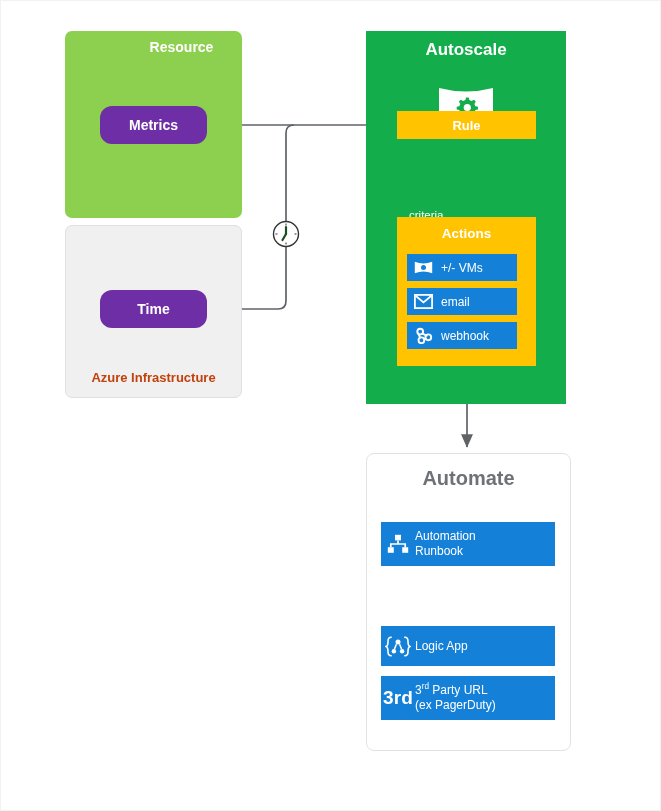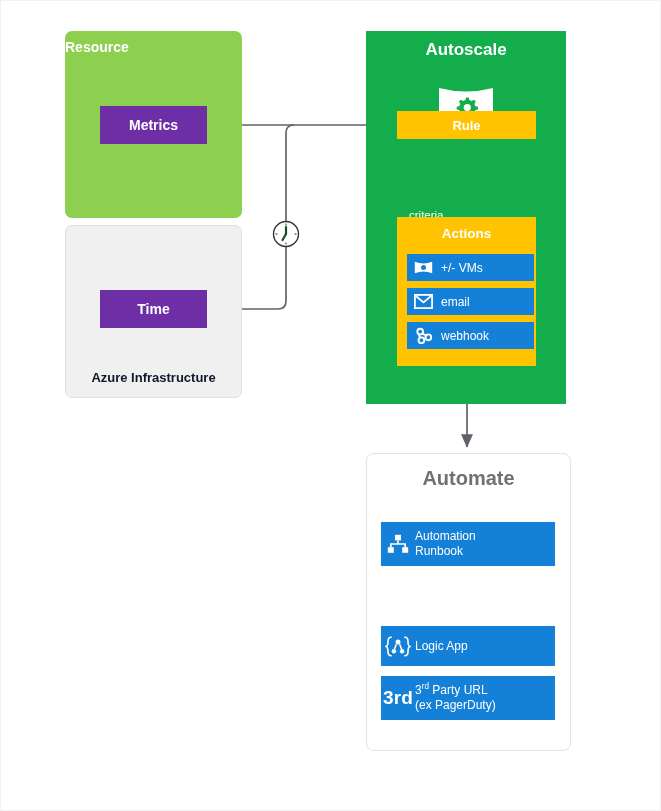--- a/index.html
+++ b/index.html
@@ -26,46 +26,49 @@
   .node { position: absolute; box-sizing: border-box; }
 
   
   .panel-resource {
     left: 64px; top: 30px; width: 177px; height: 187px;
     background: #8DCF4E;
     border-radius: 7px;
   }
   .panel-resource .panel-title {
     position: absolute; top: 8px; left: 0; width: 100%;
+    text-align: center;
     color: #ffffff;
     font-size: 14px;
     font-weight: bold;
+    padding-left: 28px;
   }
   .panel-infra {
     left: 64px; top: 224px; width: 177px; height: 173px;
     background: #F0F0F0;
     border: 1px solid #E0E0E0;
     border-radius: 7px;
   }
   .panel-infra .panel-title {
     position: absolute; bottom: 12px; left: 0; width: 100%;
     text-align: center;
-    color: #0f172a;
+    color: #c2410c;
     font-size: 13px;
     font-weight: bold;
   }
 
   .chip-purple {
     background: #6E2FA6;
     color: #ffffff;
     font-size: 14px;
     font-weight: bold;
     display: flex;
     align-items: center;
     justify-content: center;
+    border-radius: 12px;
   }
   .chip-metrics { left: 99px; top: 105px; width: 107px; height: 38px; }
   .chip-time    { left: 99px; top: 289px; width: 107px; height: 38px; }
 
   
   .panel-autoscale {
     left: 365px; top: 30px; width: 200px; height: 373px;
     background: #13AE4B;
   }
   .panel-autoscale .panel-title {
@@ -103,21 +106,21 @@
     background: #FFC300;
   }
   .box-actions .panel-title {
     position: absolute; top: 9px; left: 0; width: 100%;
     text-align: center;
     color: #ffffff;
     font-size: 13.5px;
     font-weight: bold;
   }
   .action-row {
-    position: absolute; left: 10px; width: 127px; height: 27px;
+    position: absolute; left: 10px; width: 110px; height: 27px;
     background: #1480D8;
     color: #ffffff;
     font-size: 12px;
     display: flex; align-items: center;
   }
   .action-row .ico {
     width: 26px; height: 100%;
     display: flex; align-items: center; justify-content: center;
     flex: 0 0 26px;
     margin-left: 3px;

